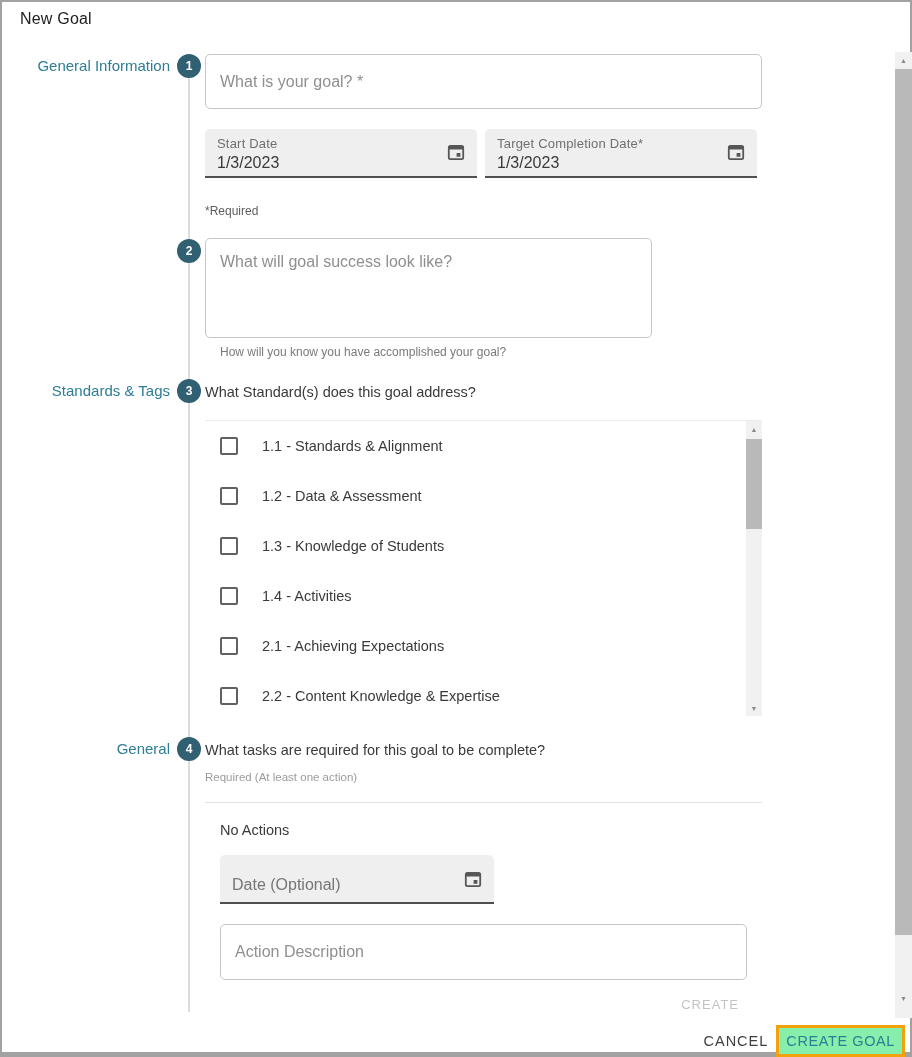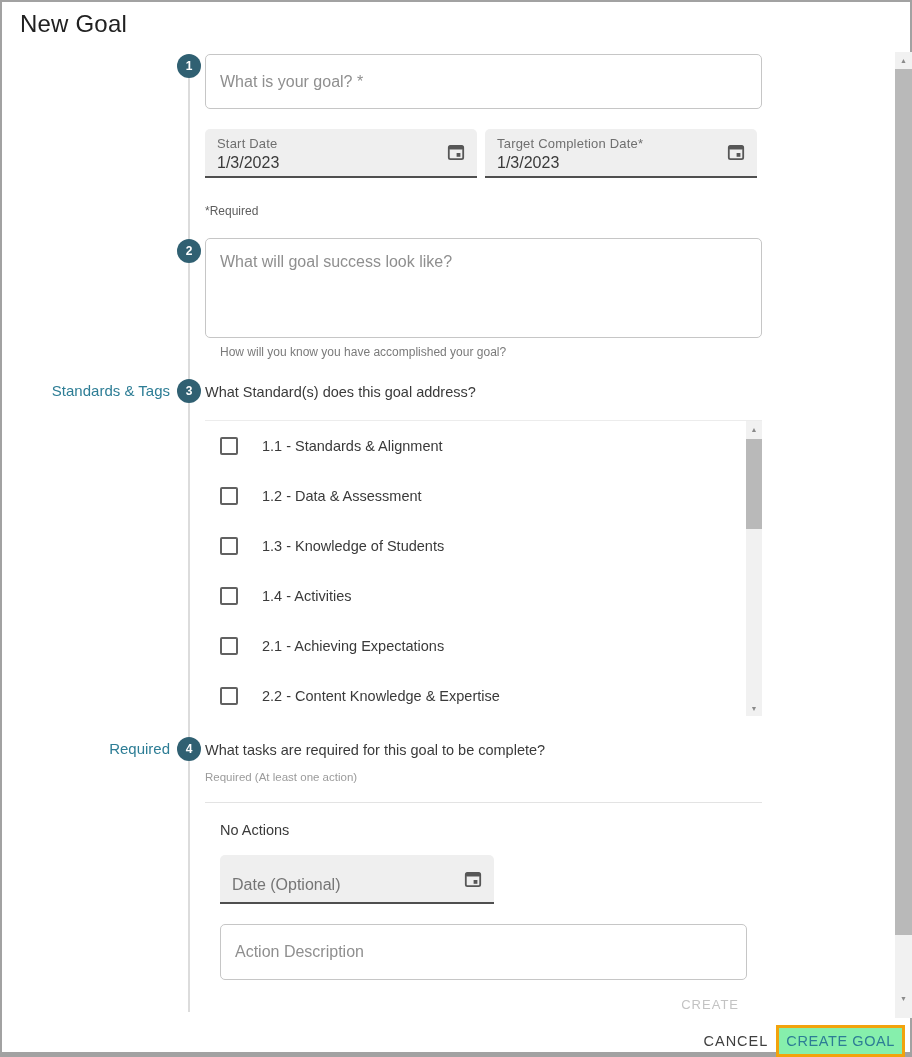--- a/index.html
+++ b/index.html
@@ -13,21 +13,21 @@
   .window {
     position: absolute; inset: 0;
     border: 2px solid #a2a2a2;
     border-bottom-width: 5px;
     background: #fff;
   }
   .abs { position: absolute; }
 
   .dialog-title {
     left: 18px; top: 8px;
-    font-size: 24px; color: #212121; letter-spacing: 0.2px;
+    font-size: 16px; color: #212121; letter-spacing: 0.2px;
   }
 
   
   .stepper-line {
     left: 186px; top: 56px; width: 2px; height: 954px;
     background: #dcdcdc;
   }
   .step-badge {
     width: 24px; height: 24px; border-radius: 50%;
     background: #306072; color: #ffffff;
@@ -117,28 +117,29 @@
 </style>
 </head>
 <body>
 
 <div class="window">
 
   <div class="abs dialog-title">New Goal</div>
 
   <div class="abs stepper-line"></div>
 
+  <div class="abs section-label" style="top:52px;">General Information</div>
   <div class="abs step-badge" style="top:52px;">1</div>
 
   <div class="abs step-badge" style="top:237px;">2</div>
 
   <div class="abs section-label" style="top:377px;">Standards &amp; Tags</div>
   <div class="abs step-badge" style="top:377px;">3</div>
 
-  <div class="abs section-label" style="top:735px;">Required</div>
+  <div class="abs section-label" style="top:735px;">General</div>
   <div class="abs step-badge" style="top:735px;">4</div>
 
   <div class="abs" style="left:203px; top:52px; width:557px; height:55px;">
     <input class="outlined-input" type="text" placeholder="What is your goal? *" style="">
   </div>
 
   <div class="abs date-field" style="left:203px; top:127px; width:272px; height:49px;">
     <div class="date-label">Start Date</div>
     <div class="date-value">1/3/2023</div>
     <span class="cal-icon">
@@ -157,21 +158,21 @@
       <svg width="20" height="20" viewBox="0 0 20 20">
         <rect x="2.8" y="3.8" width="14.4" height="13.4" rx="1.6" fill="none" stroke="#575757" stroke-width="1.8"></rect>
         <rect x="2.8" y="3.8" width="14.4" height="3.6" rx="1.2" fill="#575757"></rect>
         <rect x="10.6" y="11" width="3.8" height="3.8" fill="#575757"></rect>
       </svg>
     </span>
   </div>
 
   <div class="abs small-note" style="left:203px; top:202px;">*Required</div>
 
-  <div class="abs" style="left:203px; top:236px; width:557px; height:100px;">
+  <div class="abs" style="left:203px; top:236px; width:447px; height:100px;">
     <textarea class="outlined-textarea" placeholder="What will goal success look like?" style=""></textarea>
   </div>
   <div class="abs question" style="left:203px; top:382px;">What Standard(s) does this goal address?</div>
 
   <div class="abs helper-note" style="left:218px; top:343px;">How will you know you have accomplished your goal?</div>
 
   <div class="abs standards-list">
 
       <div class="std-row">
         <span class="checkbox"></span>

